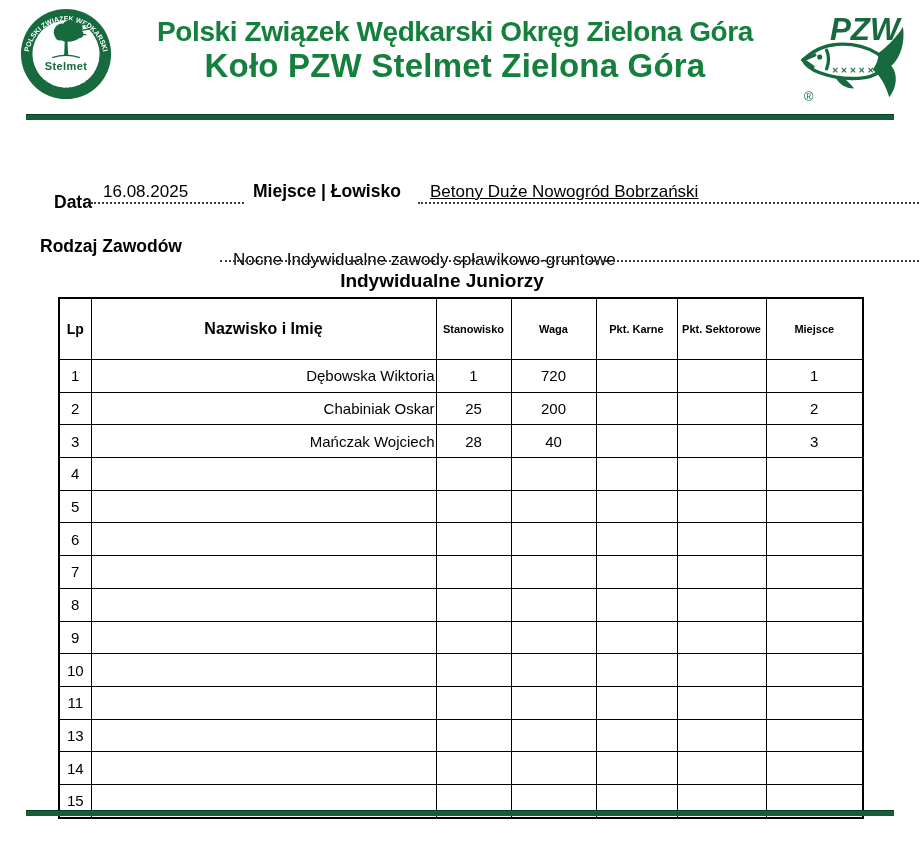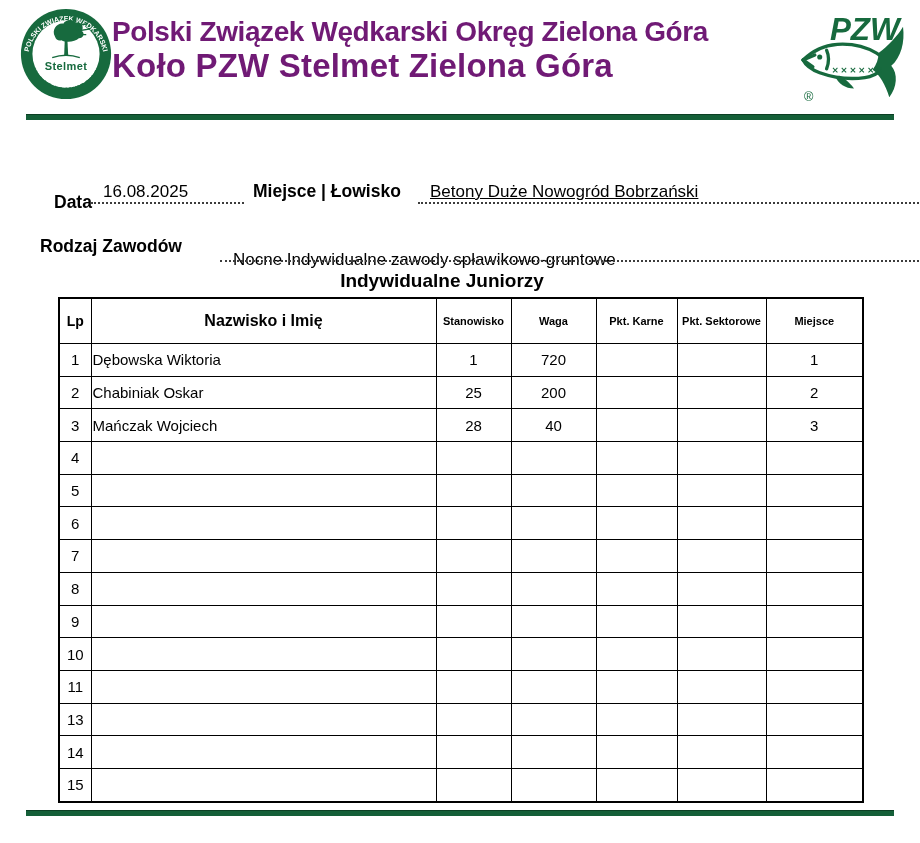--- a/index.html
+++ b/index.html
@@ -3,21 +3,21 @@
 <meta charset="utf-8">
 <style>
   html,body{margin:0;padding:0;background:#ffffff;}
   .page{
     position:relative;width:920px;height:843px;background:#fff;overflow:hidden;
     font-family:"Liberation Sans",sans-serif;color:#000;
   }
   
   .badge{position:absolute;left:20px;top:8px;width:92px;height:92px;}
   .fish-logo{position:absolute;left:796px;top:10px;width:118px;height:98px;}
-  .org{position:absolute;left:112px;top:16px;width:686px;text-align:left;color:#701a75;}
+  .org{position:absolute;left:112px;top:16px;width:686px;text-align:center;color:#15803d;}
   .org-line1{font-size:28px;font-weight:bold;letter-spacing:-0.4px;line-height:1.15;}
   .org-line2{font-size:33px;font-weight:bold;letter-spacing:0.2px;line-height:1.1;}
   .hrule{position:absolute;left:26px;width:868px;height:5px;background:#145f38;border-top:1px solid #0b3f24;}
   .hrule-top{top:114px;}
   .hrule-bottom{top:810px;}
   
   .doc-title{position:absolute;top:124px;left:0;width:920px;text-align:center;
     font-size:47px;font-weight:bold;line-height:1.0;}
   .doc-title span{display:inline-block;transform:scaleX(0.80);transform-origin:center;letter-spacing:-1px;}
   
@@ -33,27 +33,27 @@
   #lbl-type{left:40px;top:236px;}
   #val-type{left:233px;top:250px;}
   #dot-type{left:220px;top:256px;width:699px;}
   
   .section-title{position:absolute;top:270px;left:0;width:884px;text-align:center;
     font-size:19px;font-weight:bold;}
   
   .tbl-wrap{position:absolute;left:58px;top:297px;}
   table.start-list{border-collapse:collapse;table-layout:fixed;width:804px;border:2px solid #000;}
   table.start-list th,table.start-list td{border:1.5px solid #000;overflow:hidden;white-space:nowrap;}
-  table.start-list th{height:28px;padding:8px 2px;vertical-align:middle;}
+  table.start-list th{height:28px;padding:16px 2px;vertical-align:middle;}
   .th-lp{font-size:14px;font-weight:bold;}
   .th-name{font-size:16px;font-weight:bold;}
   .th-small{font-size:11px;font-weight:bold;}
   table.start-list td{height:29.7px;font-size:15px;vertical-align:middle;}
   td.c-lp{text-align:center;font-size:15px;}
-  td.c-name{text-align:left;}
+  td.c-name{text-align:right;}
   td.c-num{text-align:center;}
   
   .ring-text{fill:#ffffff;font-family:"Liberation Sans",sans-serif;font-weight:bold;}
   .stelmet-text{fill:#176a3e;font-family:"Liberation Sans",sans-serif;font-weight:bold;letter-spacing:0.4px;}
   .pzw-text{fill:#176a3e;font-family:"Liberation Sans",sans-serif;font-weight:bold;font-style:italic;}
   .xmarks{fill:#176a3e;font-family:"DejaVu Sans",sans-serif;font-weight:bold;letter-spacing:1.5px;}
   .rmark{fill:#176a3e;font-family:"Liberation Sans",sans-serif;}
 </style>
 </head>
 <body>

